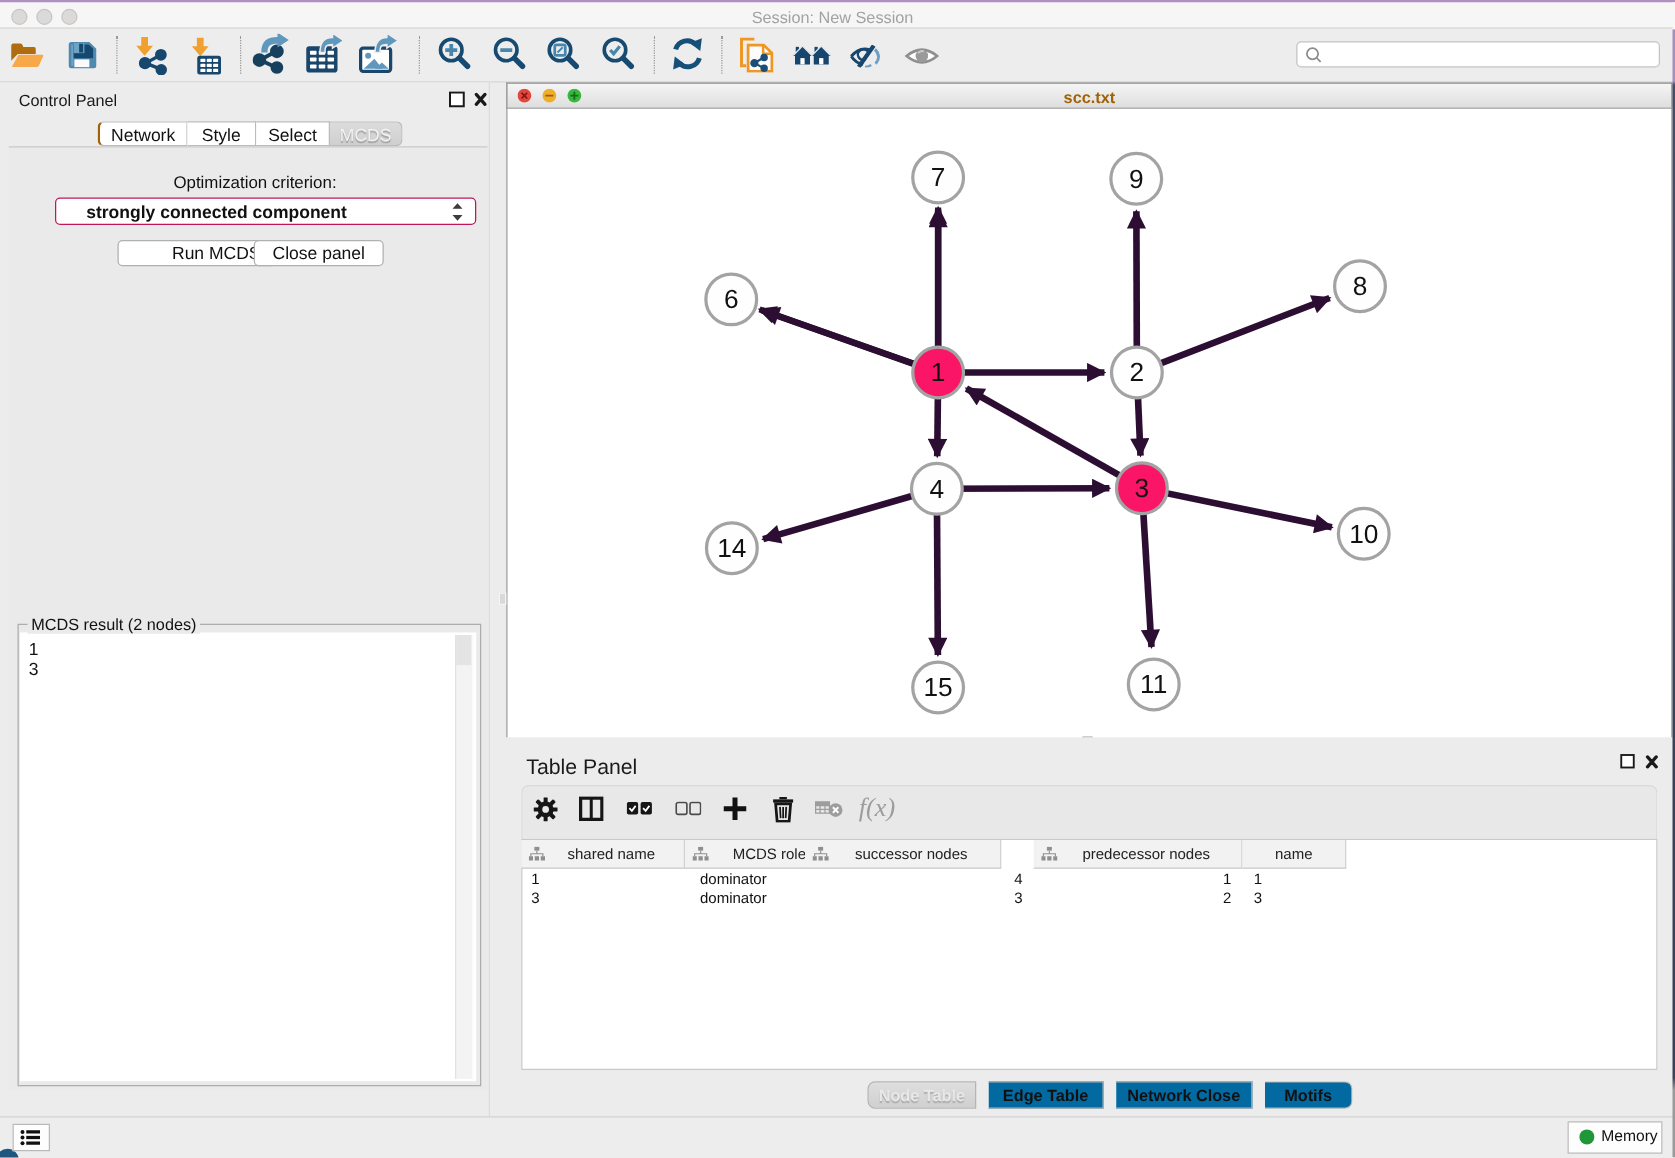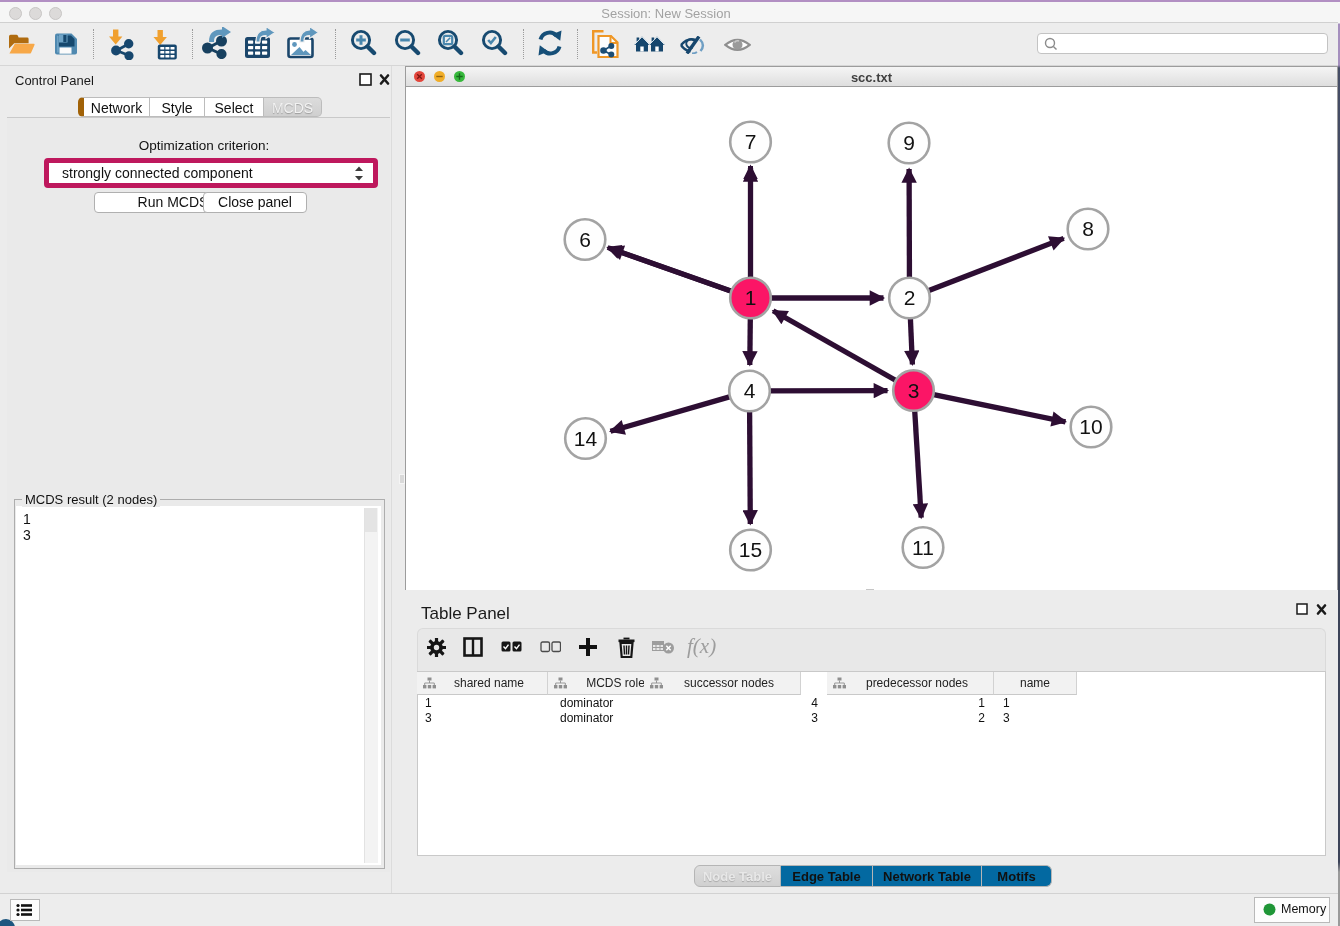--- a/index.html
+++ b/index.html
@@ -11,47 +11,47 @@
 #mactext{left:0;top:6px;width:1332px;text-align:center;font-size:13px;color:#a2a2a2;}
 #toolbar{left:0;top:23px;width:1340px;height:42px;background:#ededed;border-bottom:1px solid #d6d6d6;}
 .sep{position:absolute;top:29px;height:30px;width:0;border-left:1px dotted #9a9a9a;}
 .ticon{position:absolute;top:31px;}
 #searchbox{left:1037px;top:33px;width:289px;height:19px;background:#fff;border:1px solid #c3c3c3;border-radius:4px;}
 
 #cp{left:0;top:66px;width:392px;height:827px;background:#ececec;}
 #cphead{left:15px;top:73px;font-size:13px;color:#1a1a1a;}
 #cptabs{left:78px;top:97px;height:20px;display:flex;font-size:14px;}
 .cptab{background:#fff;border:1px solid #bcbcbc;border-left:none;line-height:20px;color:#111;text-align:center;box-sizing:border-box;}
-.cptab.first{border-left:6px solid #a16207;border-radius:5px 0 0 5px;}
+.cptab.first{border-left:2px solid #a16207;border-radius:5px 0 0 5px;}
 .cptab.sel{background:linear-gradient(#dcdcdc,#cfcfcf);border-radius:0 5px 5px 0;color:#f2f2f2;text-shadow:0 1px 1px #9a9a9a;}
 #cppanel{left:7px;top:117px;width:383px;height:754px;background:#eaeaea;border-top:1px solid #c9c9c9;}
 #optlabel{left:8px;top:138px;width:392px;text-align:center;font-size:13.5px;color:#111;}
-#optsel{left:44px;top:158px;width:311px;height:20px;background:#fff;border:5px solid #be185d;border-radius:4px;font-size:14px;line-height:20px;color:#111;padding-left:13px;}
+#optsel{left:44px;top:158px;width:311px;height:20px;background:#fff;border:1px solid #be185d;border-radius:4px;font-size:14px;line-height:20px;color:#111;padding-left:24px;font-weight:bold;}
 .btn{position:absolute;background:#fff;border:1px solid #b0b0b0;border-radius:4px;font-size:14px;text-align:center;color:#111;}
 #runbtn{left:94px;top:192px;width:94px;height:19px;line-height:19px;padding-left:31px;}
 #closebtn{left:203px;top:192px;width:102px;height:19px;line-height:19px;}
 #mcdsbox{left:14px;top:499px;width:369px;height:368px;border:1px solid #adadad;}
 #mcdslabel{left:22px;top:492px;background:#eaeaea;padding:0 3px;font-size:13px;color:#111;}
 #mcdswhite{left:16px;top:506px;width:365px;height:359px;background:#fff;}
 #mcdstext{left:23px;top:511px;font-size:14px;line-height:16px;color:#111;}
 #mcdsscroll{left:364px;top:508px;width:13px;height:355px;background:#f3f3f3;border-left:1px solid #e2e2e2;}
 #mcdsthumb{left:365px;top:508px;width:12px;height:24px;background:#e4e4e4;}
 
 #netwin{left:405px;top:66px;width:933px;height:524px;background:#fff;border:1px solid #9c9c9c;border-bottom:none;box-sizing:border-box;}
 #nettitle{left:405px;top:66px;width:933px;height:21px;background:linear-gradient(#f5f5f5,#dedede);border:1px solid #9c9c9c;box-sizing:border-box;}
-#nettext{left:405px;top:70px;width:933px;text-align:center;font-size:13px;font-weight:bold;color:#404040;}
+#nettext{left:405px;top:70px;width:933px;text-align:center;font-size:13px;font-weight:bold;color:#a16207;}
 #netgrip{left:866px;top:589px;width:6px;height:4px;background:#dcdcdc;border:1px solid #c6c6c6;}
 
 #tp{left:405px;top:590px;width:935px;height:303px;background:#ececec;}
 #tphead{left:421px;top:604px;font-size:17px;color:#1a1a1a;}
 #tptoolbar{left:417px;top:628px;width:909px;height:43px;background:#e8e8e8;border:1px solid #dadada;border-bottom:none;border-radius:6px 6px 0 0;box-sizing:border-box;}
 #tptable{left:417px;top:671px;width:909px;height:185px;background:#fff;border:1px solid #c9c9c9;box-sizing:border-box;}
 .th{position:absolute;top:672px;height:23px;background:#f2f2f2;border-right:1px solid #d2d2d2;border-bottom:1px solid #c9c9c9;box-sizing:border-box;font-size:12px;color:#222;text-align:center;line-height:23px;}
 .td{position:absolute;font-size:12px;color:#111;height:15px;line-height:15px;}
-#tptabs{left:694px;top:865px;height:22px;display:flex;font-size:13px;font-weight:bold;}
+#tptabs{left:694px;top:865px;height:22px;display:flex;font-size:13px;font-weight:bold;gap:10px;}
 .tptab{background:#0369a1;border:1px solid #b5b5b5;border-left:none;line-height:22px;color:#111;text-align:center;box-sizing:border-box;}
 .tptab.first{border-left:1px solid #b5b5b5;border-radius:6px 0 0 6px;background:linear-gradient(#dedede,#d0d0d0);color:#e8e8e8;text-shadow:0 1px 1px #a8a8a8;}
 .tptab.last{border-radius:0 6px 6px 0;}
 
 #status{left:0;top:893px;width:1340px;height:33px;background:#ededed;border-top:1px solid #d2d2d2;box-sizing:border-box;}
 #listbtn{left:10px;top:899px;width:28px;height:20px;background:#fdfdfd;border:1px solid #b9b9b9;}
 #membtn{left:1254px;top:897px;width:74px;height:24px;background:#fdfdfd;border:1px solid #b9b9b9;font-size:12.5px;color:#111;}
 #rightedge{left:1338px;top:2px;width:2px;height:924px;background:linear-gradient(#f6f6f6 0px,#f6f6f6 21px,#a58fbe 22px,#a58fbe 63px,#464d66 66px,#3c4358 560px,#3c4358 860px,#9a9a9a 870px,#9a9a9a 924px);}
 #bluecorner{left:-3px;top:919px;width:18px;height:18px;border-radius:50%;background:#1d567f;}
 </style>
@@ -414,21 +414,21 @@
 <div class="td" style="left:827px;top:696px;width:158px;text-align:right;">1</div>
 <div class="td" style="left:1003px;top:696px;">1</div>
 <div class="td" style="left:425px;top:711px;">3</div>
 <div class="td" style="left:560px;top:711px;">dominator</div>
 <div class="td" style="left:670px;top:711px;width:148px;text-align:right;">3</div>
 <div class="td" style="left:827px;top:711px;width:158px;text-align:right;">2</div>
 <div class="td" style="left:1003px;top:711px;">3</div>
 <div class="abs" id="tptabs">
 <span class="tptab first" style="width:87px;">Node Table</span>
     <span class="tptab" style="width:92px;">Edge Table</span>
-    <span class="tptab" style="width:109px;">Network Table</span>
+    <span class="tptab" style="width:109px;">Network Close</span>
     <span class="tptab last" style="width:70px;">Motifs</span>
 </div>
 
 <div class="abs" style="left:391px;top:66px;width:1px;height:827px;background:#dcdcdc;"></div>
 <div class="abs" style="left:399px;top:474px;width:4px;height:8px;background:#d9d9d9;border:1px solid #f5f5f5;"></div>
 <div class="abs" id="status"></div>
 <div class="abs" id="bluecorner"></div>
 <div class="abs" id="listbtn">
     <svg width="26" height="18" style="position:absolute;left:1px;top:1px;">
       <g fill="#111">

